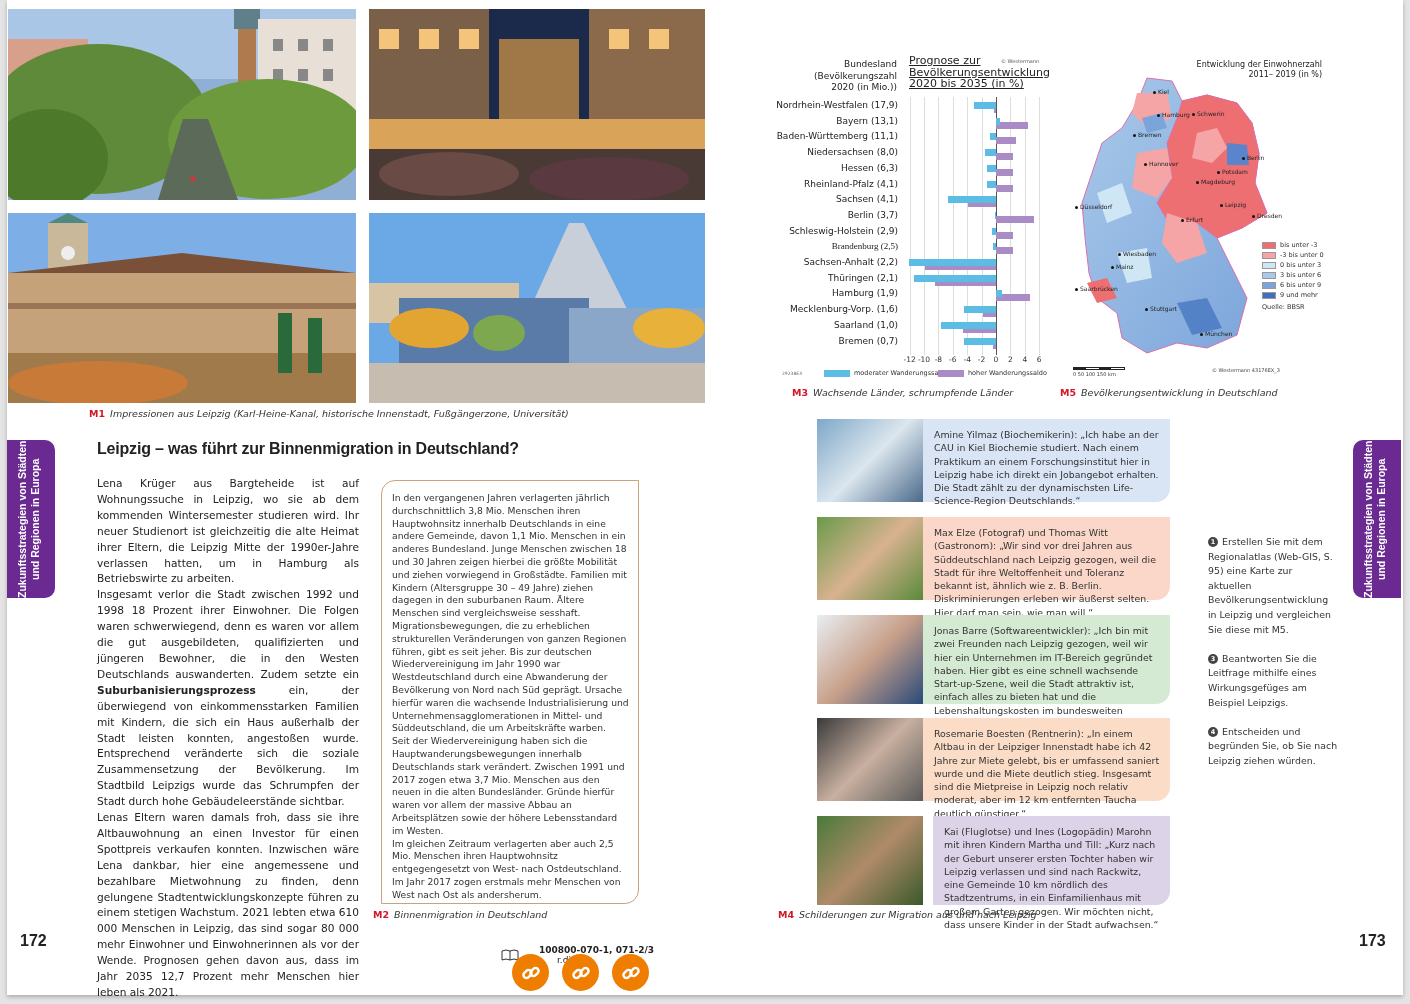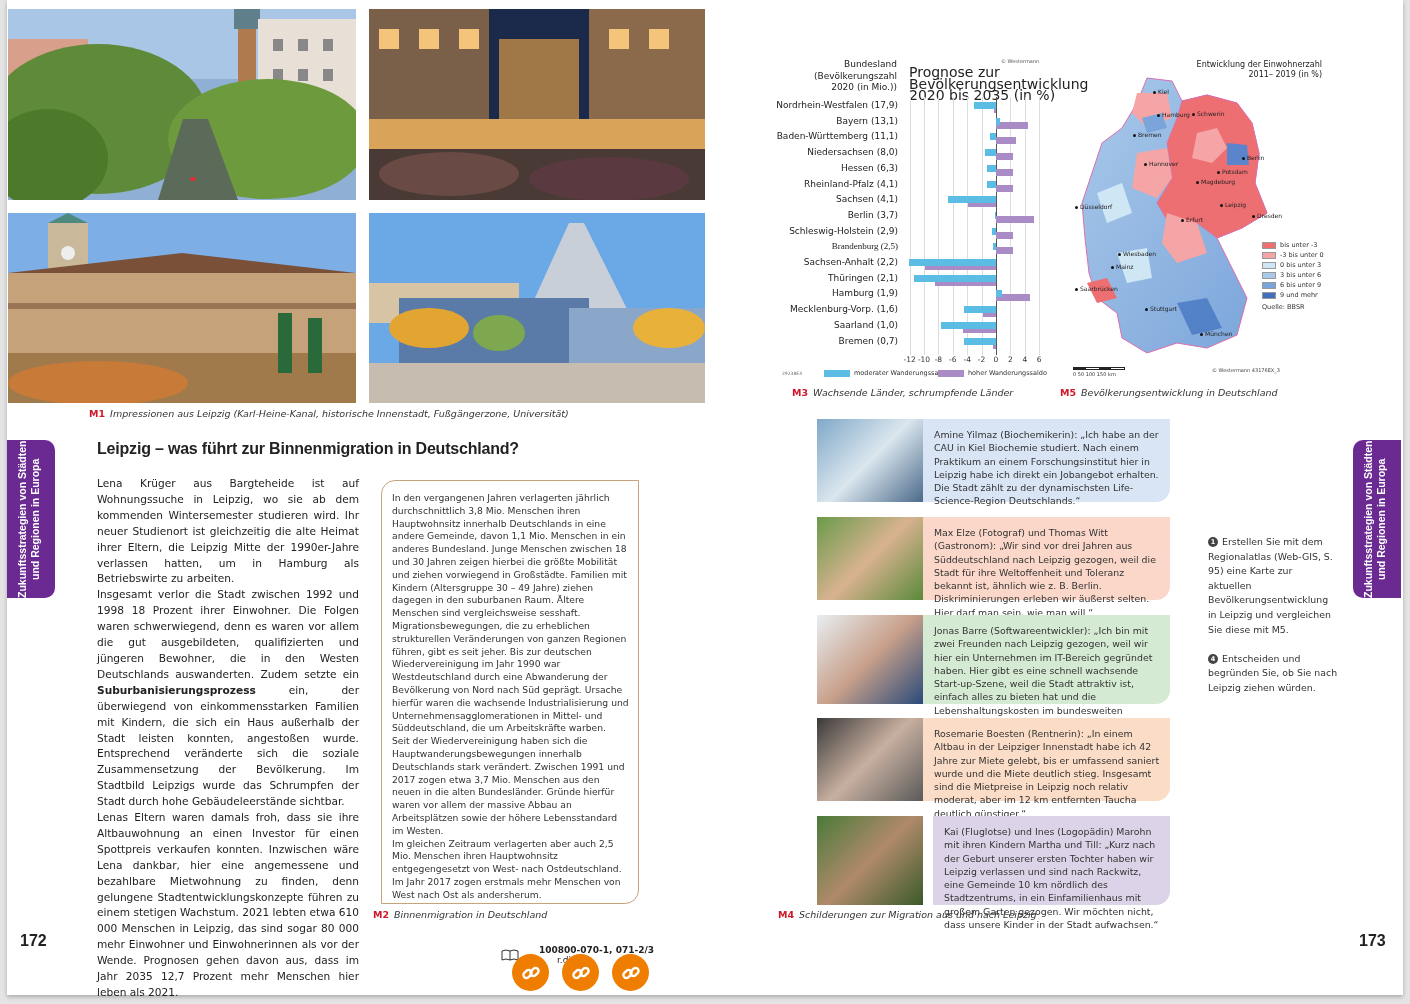--- a/index.html
+++ b/index.html
@@ -15,21 +15,21 @@
   .body-text{position:absolute;left:90px;top:476px;width:262px;font-size:10.6px;line-height:15.9px;text-align:justify;hyphens:manual;color:#222;}
   .body-text b{font-weight:bold;}
   .m2box{position:absolute;left:374px;top:480px;width:258px;height:424px;border:1.5px solid #c9a37c;border-radius:14px 0 14px 0;padding:11px 8px 8px 10px;font-size:9.2px;line-height:12.8px;color:#333;}
   .m2box p{margin:0;}
   .pagenum{position:absolute;font-family:"Liberation Sans",sans-serif;font-weight:bold;font-size:16px;color:#222;}
   .link-btn{position:absolute;width:37px;height:37px;border-radius:50%;background:#ef7d00;display:flex;align-items:center;justify-content:center;cursor:pointer;}
   .book-ref{position:absolute;left:494px;top:945px;font-size:9px;font-weight:bold;color:#222;display:flex;align-items:center;gap:20px;}
   
   .chart{position:absolute;left:773px;top:55px;width:270px;height:330px;}
   .chart .hdr-left{position:absolute;right:153px;top:4px;text-align:right;font-size:9px;line-height:11.5px;color:#222;white-space:nowrap;}
-  .chart .hdr-right{position:absolute;left:129px;top:12px;font-size:14px;line-height:11.5px;color:#222;white-space:nowrap;}
+  .chart .hdr-right{position:absolute;left:129px;top:0;font-size:11px;line-height:11.5px;color:#222;white-space:nowrap;text-decoration:underline;}
   .chart .copy{position:absolute;left:221px;top:3px;font-size:5px;color:#555;}
   .chart .row-label{position:absolute;right:152px;font-size:9px;color:#222;white-space:nowrap;}
   .chart .grid{position:absolute;top:42px;width:1px;height:258px;background:#ddd;}
   .chart .axis0{position:absolute;top:42px;width:1px;height:258px;background:#555;}
   .chart .bar{position:absolute;height:7px;}
   .chart .tick{position:absolute;top:300px;font-size:7.5px;color:#333;transform:translateX(-50%);}
   .chart .legend{position:absolute;top:314px;font-size:6.5px;color:#333;display:flex;align-items:center;gap:4px;white-space:nowrap;}
   .chart .sw{display:inline-block;width:26px;height:7px;}
   .chart .code{position:absolute;left:2px;top:316px;font-size:4.5px;color:#666;}
   
@@ -364,20 +364,21 @@
   <div class="qrow" style="top:816px;height:89px;gap:10px;">
     <div class="qphoto" style="background:linear-gradient(135deg,#4a7a3a,#b08a6a 50%,#3a5a2a);"></div>
     <div class="qtext" style="background:#ddd3e8;">Kai (Fluglotse) und Ines (Logopädin) Marohn mit ihren Kindern Martha und Till: „Kurz nach der Geburt unserer ersten Tochter haben wir Leipzig verlassen und sind nach Rackwitz, eine Gemeinde 10 km nördlich des Stadtzentrums, in ein Einfamilienhaus mit großem Garten gezogen. Wir möchten nicht, dass unsere Kinder in der Stadt aufwachsen.“</div>
   </div>
   <div class="caption" style="left:771px;top:909px;">
     <span class="m">M4</span><span>Schilderungen zur Migration aus und nach Leipzig</span>
   </div>
 
   <div class="tasks">
     <div class="t"><span class="num">1</span><span>Erstellen Sie mit dem Regionalatlas (Web-GIS, S. 95) eine Karte zur aktuellen Bevölkerungsentwicklung in Leipzig und vergleichen Sie diese mit M5.</span></div>
+    <div class="t"><span class="num">3</span><span>Beantworten Sie die Leitfrage mithilfe eines Wirkungsgefüges am Beispiel Leipzigs.</span></div>
     <div class="t"><span class="num">4</span><span>Entscheiden und begründen Sie, ob Sie nach Leipzig ziehen würden.</span></div>
   </div>
 
   <div class="side-tab" style="left:1346px;top:440px;border-radius:10px 0 0 10px;">
     <div class="txt" style="width:30px;">Zukunftsstrategien von Städten und Regionen in Europa</div>
   </div>
 
   <div class="pagenum" style="left:1352px;top:932px;">173</div>
 </div>
 

